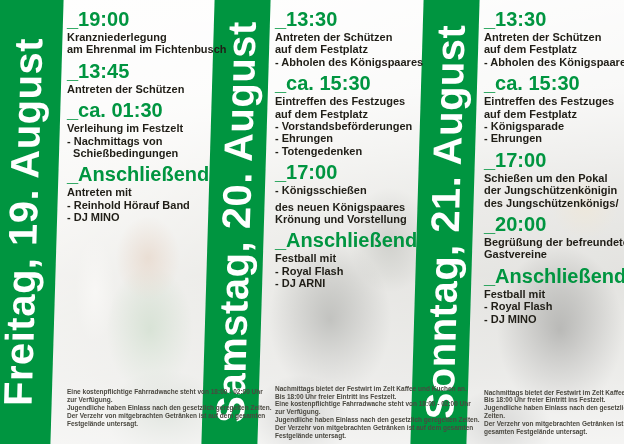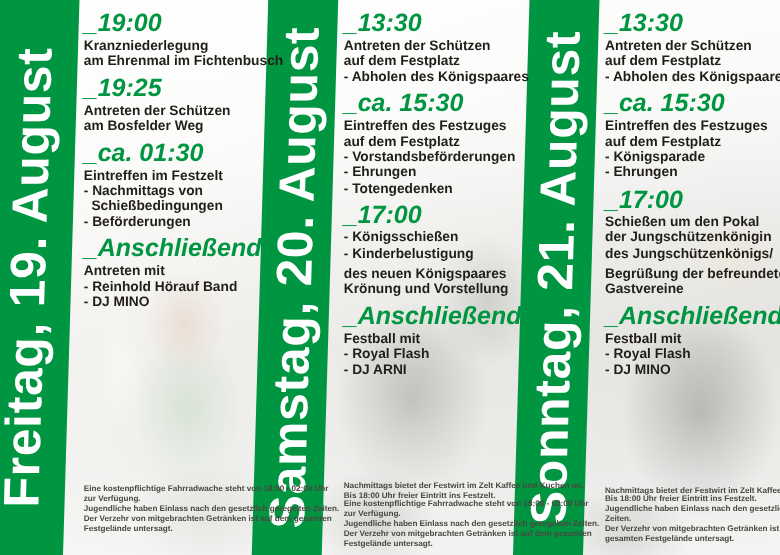--- a/index.html
+++ b/index.html
@@ -45,21 +45,21 @@
     position:absolute; top:0; height:444px; box-sizing:border-box;
     padding:8px 0 0 9px; z-index:3;
   }
   .content-0 { left:58px;  width:150px; }
   .content-1 { left:266px; width:150px; }
   .content-2 { left:475px; width:149px; }
   .event { margin-top:4px; }
   .event:first-child { margin-top:0; }
   .time {
     font-size:20px; font-weight:bold; color:var(--green);
-    line-height:23px; white-space:nowrap;font-style:italic;
+    line-height:23px; white-space:nowrap;
   }
   .line {
     font-size:11px; font-weight:bold; color:#201e17;
     line-height:12.4px; white-space:nowrap;
   }
   .footnote { position:absolute; left:9px; right:2px; }
   .content-0 .footnote { bottom:16px; }
   .content-1 .footnote { bottom:4px; }
   .content-2 .footnote { bottom:8px; }
   .fline {
@@ -85,30 +85,28 @@
   </div>
 
   <div class="content content-0">
     <div class="events">
         <div class="event">
           <div class="time">_19:00</div>
           <div class="line">Kranzniederlegung</div>
           <div class="line">am Ehrenmal im Fichtenbusch</div>
         </div>
         <div class="event">
-          <div class="time">_19:25</div>
+          <div class="time">_13:45</div>
           <div class="line">Antreten der Schützen</div>
-          <div class="line">am Bosfelder Weg</div>
         </div>
         <div class="event">
           <div class="time">_ca. 01:30</div>
-          <div class="line">Eintreffen im Festzelt</div>
+          <div class="line">Verleihung im Festzelt</div>
           <div class="line">- Nachmittags von</div>
           <div class="line">&nbsp;&nbsp;Schießbedingungen</div>
-          <div class="line">- Beförderungen</div>
         </div>
         <div class="event">
           <div class="time">_Anschließend</div>
           <div class="line">Antreten mit</div>
           <div class="line">- Reinhold Hörauf Band</div>
           <div class="line">- DJ MINO</div>
         </div>
       </div>
     <div class="footnote">
         <div class="fline">Eine kostenpflichtige Fahrradwache steht von 18:00 - 02:00 Uhr</div>
@@ -130,21 +128,20 @@
           <div class="time">_ca. 15:30</div>
           <div class="line">Eintreffen des Festzuges</div>
           <div class="line">auf dem Festplatz</div>
           <div class="line">- Vorstandsbeförderungen</div>
           <div class="line">- Ehrungen</div>
           <div class="line">- Totengedenken</div>
         </div>
         <div class="event">
           <div class="time">_17:00</div>
           <div class="line">- Königsschießen</div>
-          <div class="line">- Kinderbelustigung</div>
         </div>
         <div class="event">
           <div class="line">des neuen Königspaares</div>
           <div class="line">Krönung und Vorstellung</div>
         </div>
         <div class="event">
           <div class="time">_Anschließend</div>
           <div class="line">Festball mit</div>
           <div class="line">- Royal Flash</div>
           <div class="line">- DJ ARNI</div>
@@ -175,20 +172,21 @@
           <div class="line">- Königsparade</div>
           <div class="line">- Ehrungen</div>
         </div>
         <div class="event">
           <div class="time">_17:00</div>
           <div class="line">Schießen um den Pokal</div>
           <div class="line">der Jungschützenkönigin</div>
           <div class="line">des Jungschützenkönigs/</div>
         </div>
         <div class="event">
+          <div class="time">_20:00</div>
           <div class="line">Begrüßung der befreundeten</div>
           <div class="line">Gastvereine</div>
         </div>
         <div class="event">
           <div class="time">_Anschließend</div>
           <div class="line">Festball mit</div>
           <div class="line">- Royal Flash</div>
           <div class="line">- DJ MINO</div>
         </div>
       </div>

